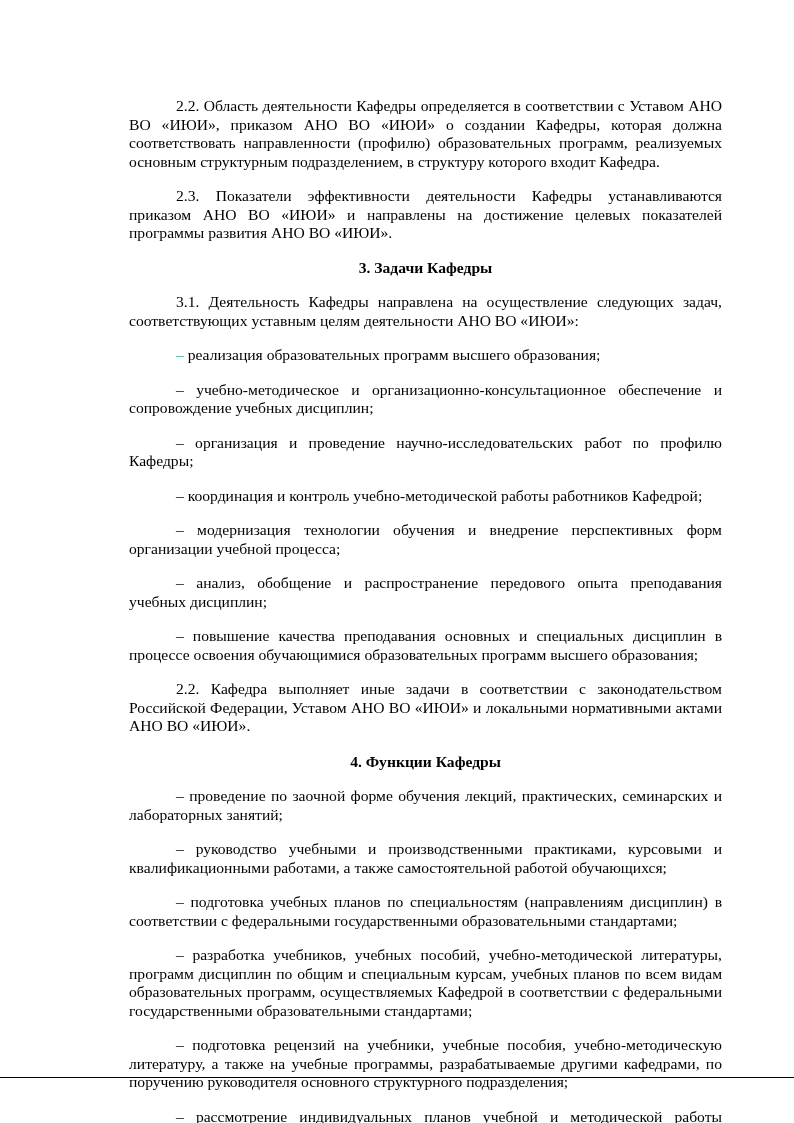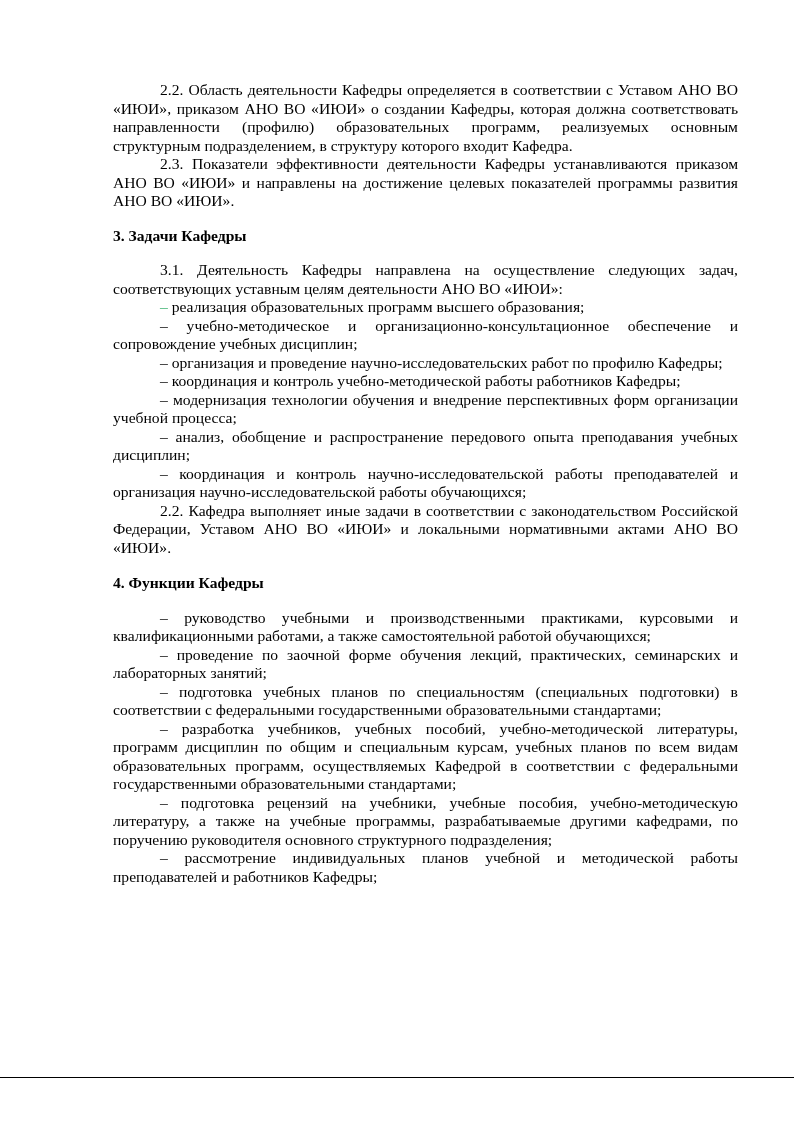--- a/index.html
+++ b/index.html
@@ -17,28 +17,28 @@
     }
     .page {
       position: absolute;
       left: 113px;
       top: 81px;
       width: 625px;
       font-size: 15.6px;
       line-height: 18.5px;
     }
     .para {
-      margin: 0;
+      margin: 16px;
       text-align: justify;
       text-indent: 47px;
       hyphens: none;
     }
     .heading {
-      margin: 0;
-      text-align: left;
+      margin: 6px;
+      text-align: center;
       font-weight: bold;
       font-size: 15.6px;
       line-height: 18.5px;
     }
     .heading.h3 { margin-top: 16px; margin-bottom: 16px; }
     .heading.h4 { margin-top: 17px; margin-bottom: 16px; font-family: Liberation Serif, serif; }
     .dash { display: inline; }
     .dash.green { color: #3cb371; }
     .bottom-rule {
       position: absolute;
@@ -56,31 +56,31 @@
 
   <p class="para">2.2. Область деятельности Кафедры определяется в соответствии с Уставом АНО ВО «ИЮИ», приказом АНО ВО «ИЮИ» о создании Кафедры, которая должна соответствовать направленности (профилю) образовательных программ, реализуемых основным структурным подразделением, в структуру которого входит Кафедра.</p>
   <p class="para">2.3. Показатели эффективности деятельности Кафедры устанавливаются приказом АНО ВО «ИЮИ» и направлены на достижение целевых показателей программы развития АНО ВО «ИЮИ».</p>
 
   <h3 class="heading h3">3. Задачи Кафедры</h3>
   <p class="para">3.1. Деятельность Кафедры направлена на осуществление следующих задач, соответствующих уставным целям деятельности АНО ВО «ИЮИ»:</p>
 
   <p class="para"><span class="dash green" style="color: rgb(60, 179, 113);">–</span> <span>реализация образовательных программ высшего образования;</span></p>
   <p class="para"><span class="dash">–</span> <span>учебно-методическое и организационно-консультационное обеспечение и сопровождение учебных дисциплин;</span></p>
   <p class="para"><span class="dash">–</span> <span>организация и проведение научно-исследовательских работ по профилю Кафедры;</span></p>
-  <p class="para"><span class="dash">–</span> <span>координация и контроль учебно-методической работы работников Кафедры;</span></p>
+  <p class="para"><span class="dash">–</span> <span>координация и контроль учебно-методической работы работников Кафедрой;</span></p>
   <p class="para"><span class="dash">–</span> <span>модернизация технологии обучения и внедрение перспективных форм организации учебной процесса;</span></p>
   <p class="para"><span class="dash">–</span> <span>анализ, обобщение и распространение передового опыта преподавания учебных дисциплин;</span></p>
-  <p class="para"><span class="dash">–</span> <span>координация и контроль научно-исследовательской работы преподавателей и организация научно-исследовательской работы обучающихся;</span></p>
+  <p class="para"><span class="dash">–</span> <span>повышение качества преподавания основных и специальных дисциплин в процессе освоения обучающимися образовательных программ высшего образования;</span></p>
 
   <p class="para">2.2. Кафедра выполняет иные задачи в соответствии с законодательством Российской Федерации, Уставом АНО ВО «ИЮИ» и локальными нормативными актами АНО ВО «ИЮИ».</p>
 
   <h3 class="heading h4">4. Функции Кафедры</h3>
 
+  <p class="para"><span class="dash">–</span> <span>проведение по заочной форме обучения лекций, практических, семинарских и лабораторных занятий;</span></p>
   <p class="para"><span class="dash">–</span> <span>руководство учебными и производственными практиками, курсовыми и квалификационными работами, а также самостоятельной работой обучающихся;</span></p>
-  <p class="para"><span class="dash">–</span> <span>проведение по заочной форме обучения лекций, практических, семинарских и лабораторных занятий;</span></p>
-  <p class="para"><span class="dash">–</span> <span>подготовка учебных планов по специальностям (специальных подготовки) в соответствии с федеральными государственными образовательными стандартами;</span></p>
+  <p class="para"><span class="dash">–</span> <span>подготовка учебных планов по специальностям (направлениям дисциплин) в соответствии с федеральными государственными образовательными стандартами;</span></p>
   <p class="para"><span class="dash">–</span> <span>разработка учебников, учебных пособий, учебно-методической литературы, программ дисциплин по общим и специальным курсам, учебных планов по всем видам образовательных программ, осуществляемых Кафедрой в соответствии с федеральными государственными образовательными стандартами;</span></p>
   <p class="para"><span class="dash">–</span> <span>подготовка рецензий на учебники, учебные пособия, учебно-методическую литературу, а также на учебные программы, разрабатываемые другими кафедрами, по поручению руководителя основного структурного подразделения;</span></p>
   <p class="para"><span class="dash">–</span> <span>рассмотрение индивидуальных планов учебной и методической работы преподавателей и работников Кафедры;</span></p>
 
 </div>
 
 <div class="bottom-rule"></div>
 
 </body></html>

